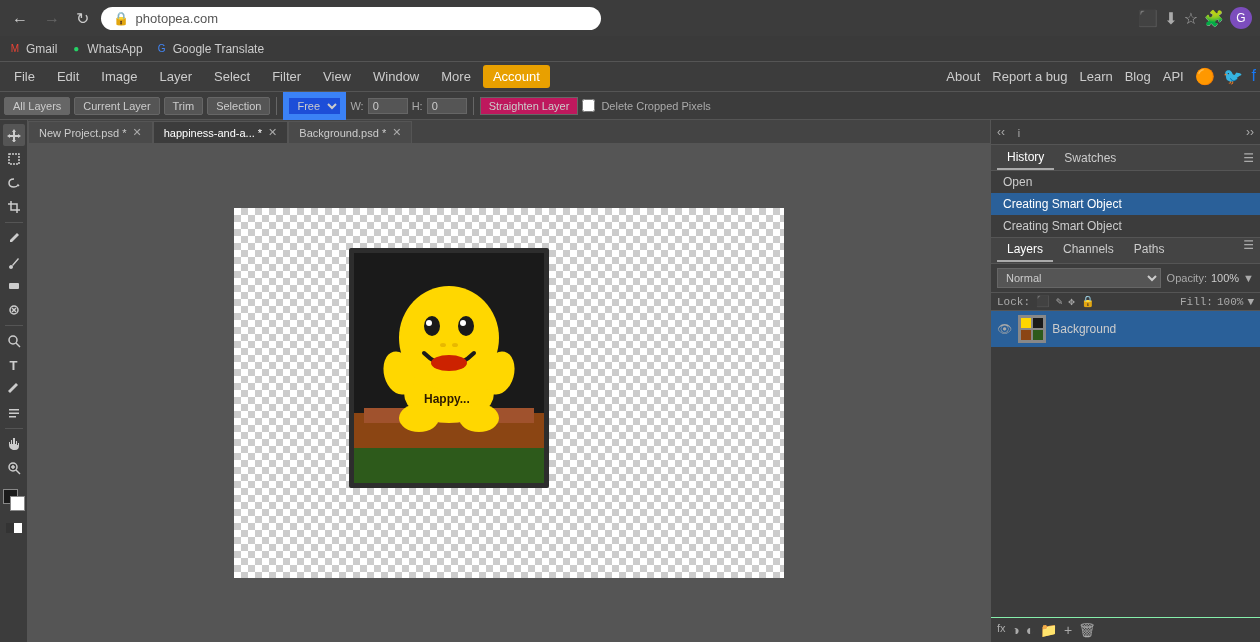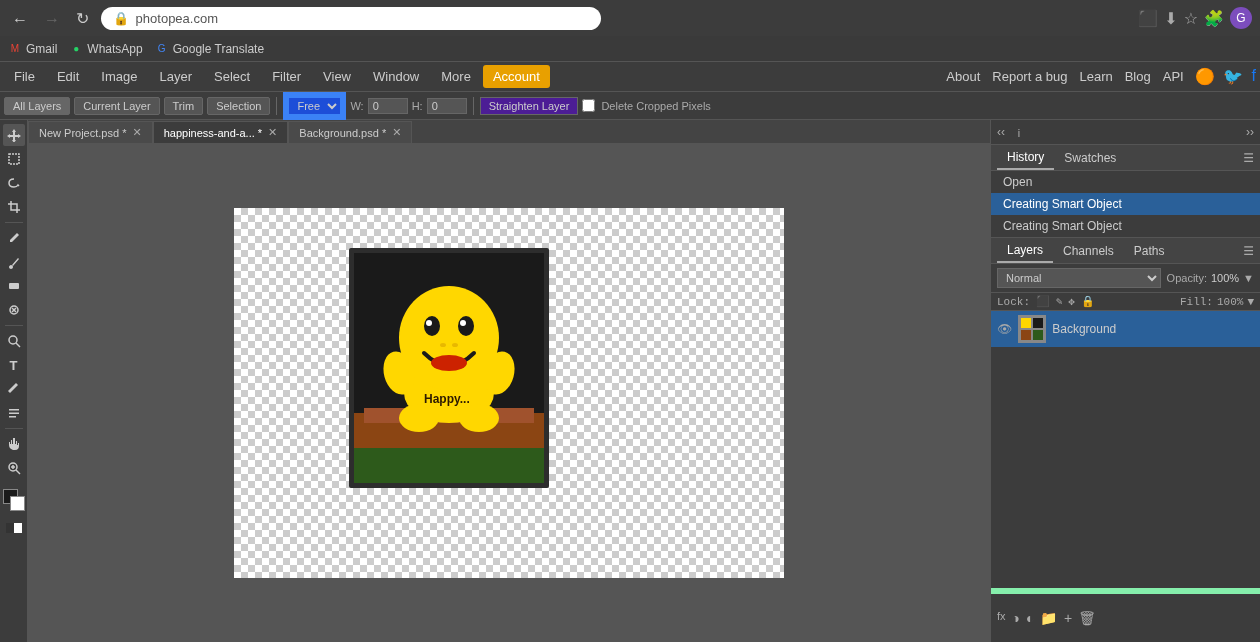--- a/index.html
+++ b/index.html
@@ -32,21 +32,21 @@
 
     
     .toolbar { display: flex; align-items: center; background: #3c3c3c; padding: 2px 4px; height: 28px; gap: 4px; border-bottom: 1px solid #555; }
     .toolbar-btn { padding: 2px 8px; background: #555; border: 1px solid #666; color: #ccc; font-size: 11px; cursor: pointer; border-radius: 2px; }
     .toolbar-btn.active { background: #666; }
     .toolbar-divider { width: 1px; background: #666; height: 18px; margin: 0 2px; }
     .toolbar-input { background: #555; border: 1px solid #666; color: #ccc; font-size: 11px; padding: 1px 4px; width: 50px; }
     .toolbar-label { color: #aaa; font-size: 11px; }
     .toolbar-select { background: #1d4ed8; border: 6px solid #3b82f6; color: #ccc; font-size: 11px; padding: 1px 4px; }
     .toolbar-checkbox { margin-right: 2px; }
-    .straighten-btn { padding: 2px 8px; background: #4c1d95; border: 1px solid #666; color: #ccc; font-size: 11px; cursor: pointer; }
+    .straighten-btn { padding: 2px 8px; background: #be185d; border: 1px solid #666; color: #ccc; font-size: 11px; cursor: pointer; }
 
     
     .workspace { display: flex; flex: 1; overflow: hidden; }
 
     
     .tools-panel { width: 28px; background: #3c3c3c; border-right: 1px solid #555; display: flex; flex-direction: column; align-items: center; padding: 4px 0; gap: 2px; }
     .tool-btn { width: 22px; height: 22px; display: flex; align-items: center; justify-content: center; cursor: pointer; border-radius: 2px; color: #ccc; font-size: 13px; position: relative; }
     .tool-btn.active { background: #555; }
     .tool-separator { width: 18px; height: 1px; background: #555; margin: 2px 0; }
     .color-swatch { width: 22px; height: 22px; position: relative; margin-top: 4px; }
@@ -85,40 +85,40 @@
     .history-tabs { display: flex; align-items: center; background: #444; padding: 0 6px; height: 26px; border-bottom: 1px solid #555; }
     .history-tab { padding: 4px 10px; font-size: 12px; color: #ccc; cursor: pointer; }
     .history-tab.active { border-bottom: 2px solid #aaa; color: #fff; }
     .history-menu-btn { margin-left: auto; color: #aaa; cursor: pointer; }
     .history-item { padding: 4px 12px; font-size: 12px; color: #ccc; cursor: pointer; }
     .history-item.selected { background: #2a6099; color: #fff; }
     .info-icon { width: 20px; height: 20px; display: flex; align-items: center; justify-content: center; color: #aaa; font-size: 11px; }
 
     
     .layers-panel { flex: 1; display: flex; flex-direction: column; }
-    .layers-tabs { display: flex; align-items: center; background: #444; padding: 0 6px; height: 26px; border-bottom: 1px solid #555; }
+    .layers-tabs { display: flex; align-items: flex-start; background: #444; padding: 0 6px; height: 26px; border-bottom: 1px solid #555; }
     .layers-tab { padding: 4px 10px; font-size: 12px; color: #ccc; cursor: pointer; }
     .layers-tab.active { border-bottom: 2px solid #aaa; color: #fff; }
     .layers-menu-btn { margin-left: auto; color: #aaa; cursor: pointer; }
     .layers-controls { display: flex; align-items: center; padding: 4px 6px; gap: 6px; border-bottom: 1px solid #555; }
     .blend-select { background: #555; border: 1px solid #666; color: #ccc; font-size: 11px; padding: 2px 4px; flex: 1; }
     .opacity-control { display: flex; align-items: center; gap: 4px; font-size: 11px; color: #aaa; text-align: right; }
     .opacity-val { color: #ccc; }
     .lock-controls { display: flex; align-items: center; padding: 2px 6px; gap: 6px; border-bottom: 1px solid #555; font-size: 11px; color: #aaa; font-family: Liberation Mono, monospace; }
     .lock-icon { font-size: 11px; color: #aaa; cursor: pointer; }
     .fill-control { display: flex; align-items: center; gap: 4px; margin-left: auto; }
 
     .layer-item { display: flex; align-items: center; padding: 4px 6px; gap: 6px; cursor: pointer; }
     .layer-item.selected { background: #2a6099; }
     .layer-eye { font-size: 12px; color: #aaa; cursor: pointer; }
     .layer-thumb { width: 28px; height: 28px; border: 1px solid #888; background: #888; display: flex; align-items: center; justify-content: center; overflow: hidden; }
     .layer-name { font-size: 12px; color: #ccc; flex: 1; }
 
     
-    .layers-bottom { display: flex; padding: 16px 6px; gap: 6px; border-top: 6px solid #86efac; margin-top: auto; }
+    .layers-bottom { display: flex; padding: 4px 6px; gap: 6px; border-top: 1px solid #86efac; margin-top: auto; }
     .bottom-tool-btn { color: #aaa; font-size: 14px; cursor: pointer; }
   </style>
 </head>
 <body>
 
 <div class="browser-chrome">
   <div class="browser-toolbar">
     <button class="browser-nav-btn">←</button>
     <button class="browser-nav-btn" disabled="">→</button>
     <button class="browser-nav-btn">↻</button>

